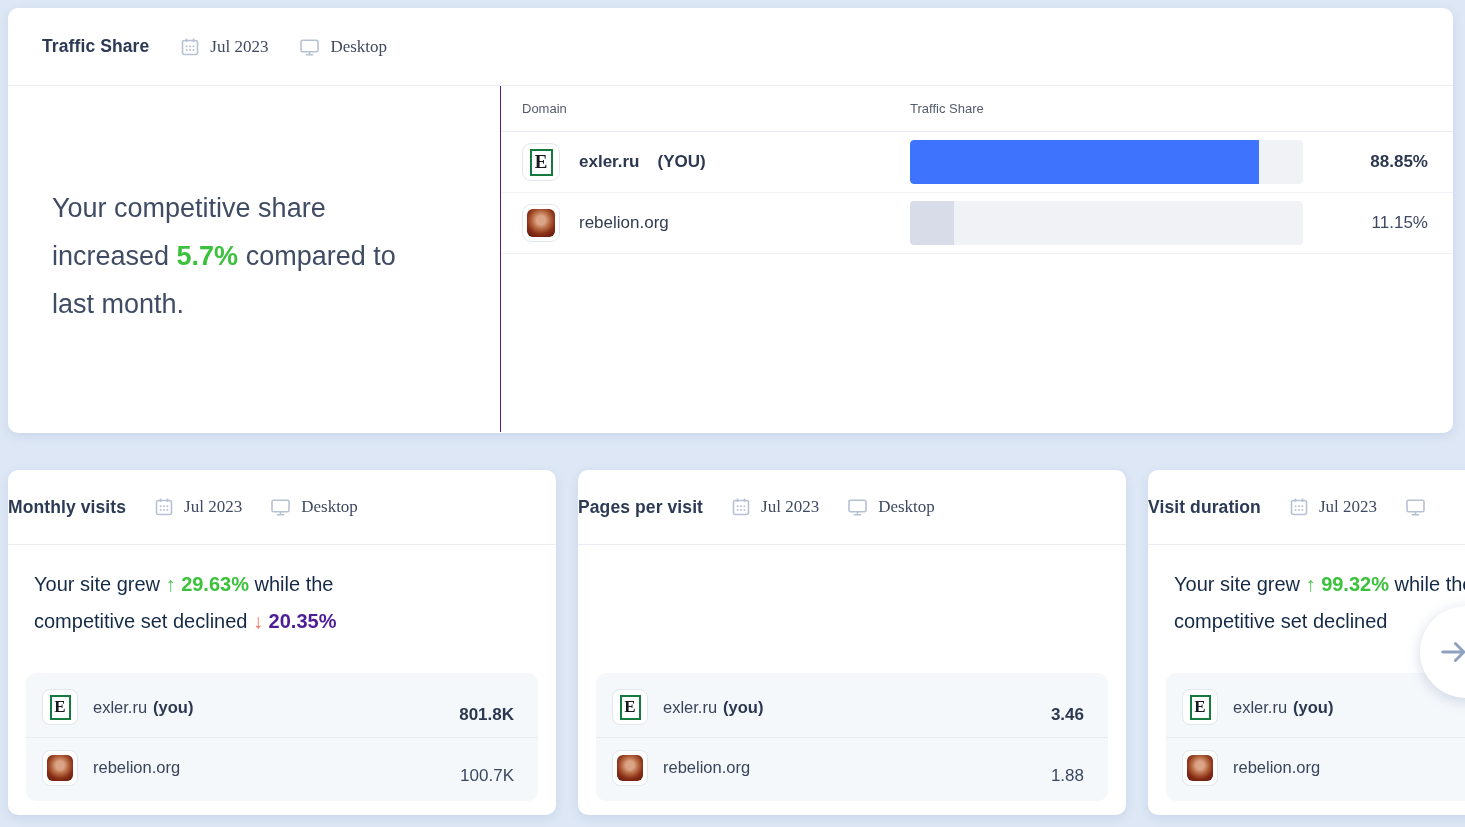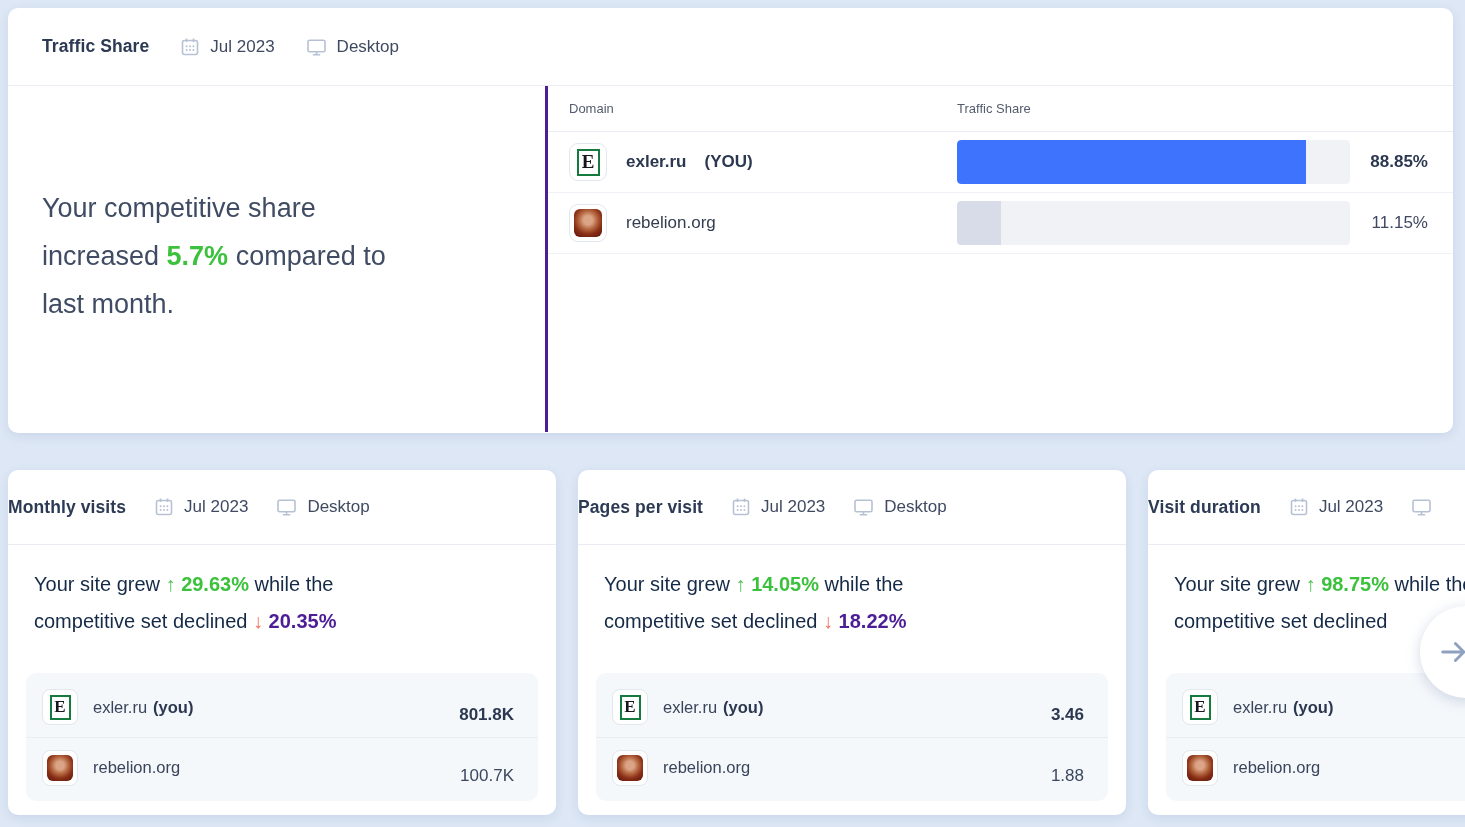--- a/index.html
+++ b/index.html
@@ -19,25 +19,25 @@
     box-shadow:0 3px 10px rgba(108,132,172,.16);
   }
   
   .top-card { left:8px; top:8px; width:1445px; height:425px; }
   .card-header {
     display:flex; align-items:center;
     border-bottom:1px solid #e9ecf2;
   }
   .top-card .card-header { height:78px; padding-left:34px; }
   .card-title { font-size:17.5px; font-weight:bold; color:#2c3a54; letter-spacing:.1px; }
-  .filter { display:flex; align-items:center; margin-left:31px; }
+  .filter { display:flex; align-items:center; margin-left:31px;font-family:Liberation Serif, serif; }
   .filter svg { color:#b7c1d4; margin-right:10px; }
   .filter-label { font-size:17px; color:#3f4a61; }
   .top-body { display:flex; height:346px; }
-  .insight-panel { width:540px; border-right:3px solid #4c1d95; padding:98px 0 0 34px; }
+  .insight-panel { width:493px; border-right:1px solid #4c1d95; padding:98px 0 0 44px; }
   .insight-panel p { font-size:27px; line-height:48px; color:#3f4c63; max-width:385px; }
   .green-val { color:#3cc13c; font-weight:bold; }
   
   .share-table { flex:1; }
   .thead {
     display:flex; align-items:center; height:46px;
     border-bottom:1px solid #e9ecf2;
     font-size:13px; color:#545d6d;
   }
   .th-domain { width:409px; padding-left:21px; }
@@ -246,23 +246,20 @@
         <span class="filter-label">Jul 2023</span>
       </span>
       <span class="filter">
         <svg width="21" height="20" viewBox="0 0 21 20" fill="none" stroke="currentColor" stroke-width="1.6">
           <rect x="2" y="3.2" width="17" height="11.6" rx="1.6"></rect>
             <path d="M10.5 14.8v2.6M6.8 17.8h7.4"></path>
         </svg>
         <span class="filter-label">Desktop</span>
       </span>
     </header>
-    <div class="m-insight">
-      <span class="wrap"><span>Your site grew </span><span class="up-arrow">↑</span> <span class="green-b">14.05%</span><span> while the competitive set declined </span><span class="down-arrow">↓</span> <span class="red-val">18.22%</span></span>
-    </div>
     <div class="mrows">
       <div class="mrow">
         <span class="favicon">
             <span class="e-box">E</span>
           </span>
         <span class="m-domain">exler.ru</span>
         <span class="m-domain m-you">(you)</span>
         <span class="m-value bold">3.46</span>
       </div>
       <div class="mrow">
@@ -295,21 +292,21 @@
       </span>
       <span class="filter">
         <svg width="21" height="20" viewBox="0 0 21 20" fill="none" stroke="currentColor" stroke-width="1.6">
           <rect x="2" y="3.2" width="17" height="11.6" rx="1.6"></rect>
             <path d="M10.5 14.8v2.6M6.8 17.8h7.4"></path>
         </svg>
         <span class="filter-label"></span>
       </span>
     </header>
     <div class="m-insight">
-      <span class="wrap"><span>Your site grew </span><span class="up-arrow">↑</span> <span class="green-b">98.75%</span><span> while the competitive set declined </span><span class="down-arrow"></span> <span class="red-val"></span></span>
+      <span class="wrap"><span>Your site grew </span><span class="up-arrow">↑</span> <span class="green-b">99.32%</span><span> while the competitive set declined </span><span class="down-arrow"></span> <span class="red-val"></span></span>
     </div>
     <div class="mrows">
       <div class="mrow">
         <span class="favicon">
             <span class="e-box">E</span>
           </span>
         <span class="m-domain">exler.ru</span>
         <span class="m-domain m-you">(you)</span>
         <span class="m-value bold"></span>
       </div>

